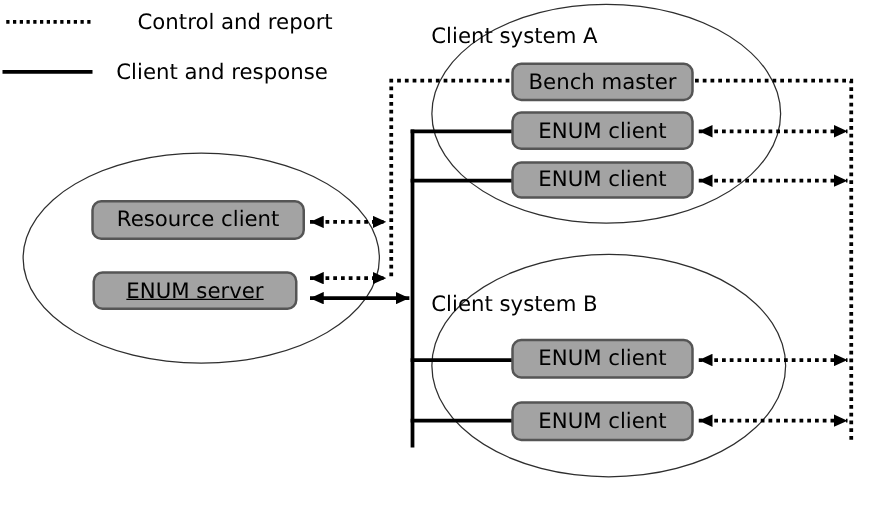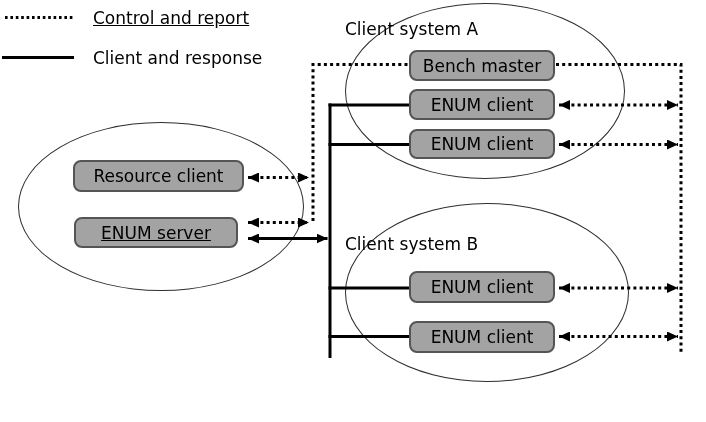--- a/index.html
+++ b/index.html
@@ -53,21 +53,21 @@
     <line x1="559" y1="336.5" x2="678" y2="336.5" stroke="#000" stroke-width="3" stroke-dasharray="3 3.2" marker-start="url(#ah)" marker-end="url(#ah)"></line>
 
     <line x1="330" y1="103.5" x2="330" y2="358" stroke="#000" stroke-width="3"></line>
     <line x1="328.5" y1="105" x2="410" y2="105" stroke="#000" stroke-width="3"></line>
     <line x1="328.5" y1="144.5" x2="410" y2="144.5" stroke="#000" stroke-width="3"></line>
     <line x1="328.5" y1="288" x2="410" y2="288" stroke="#000" stroke-width="3"></line>
     <line x1="328.5" y1="336.5" x2="410" y2="336.5" stroke="#000" stroke-width="3"></line>
     <line x1="248" y1="238.5" x2="327.5" y2="238.5" stroke="#000" stroke-width="3" marker-start="url(#ah)" marker-end="url(#ah)"></line>
   </svg>
 
-  <div class="legend-label" style="left:93px;top:8px;text-decoration:underline;">Control and report</div>
+  <div class="legend-label" style="left:110px;top:8px;">Control and report</div>
   <div class="legend-label" style="left:93px;top:48px;">Client and response</div>
 
   <div class="group-label" style="left:345px;top:19px;width:278px;">Client system A</div>
   <div class="group-label" style="left:345px;top:234px;width:282px;">Client system B</div>
 
   <div class="node" style="left:73px;top:160px;width:171px;height:32px;">Resource client</div>
   <div class="node" style="left:74px;top:217px;width:164px;height:31px;text-decoration:underline;">ENUM server</div>
 
   <div class="node" style="left:409px;top:50px;width:146px;height:31px;">Bench master</div>
   <div class="node" style="left:409px;top:89px;width:146px;height:31px;">ENUM client</div>

